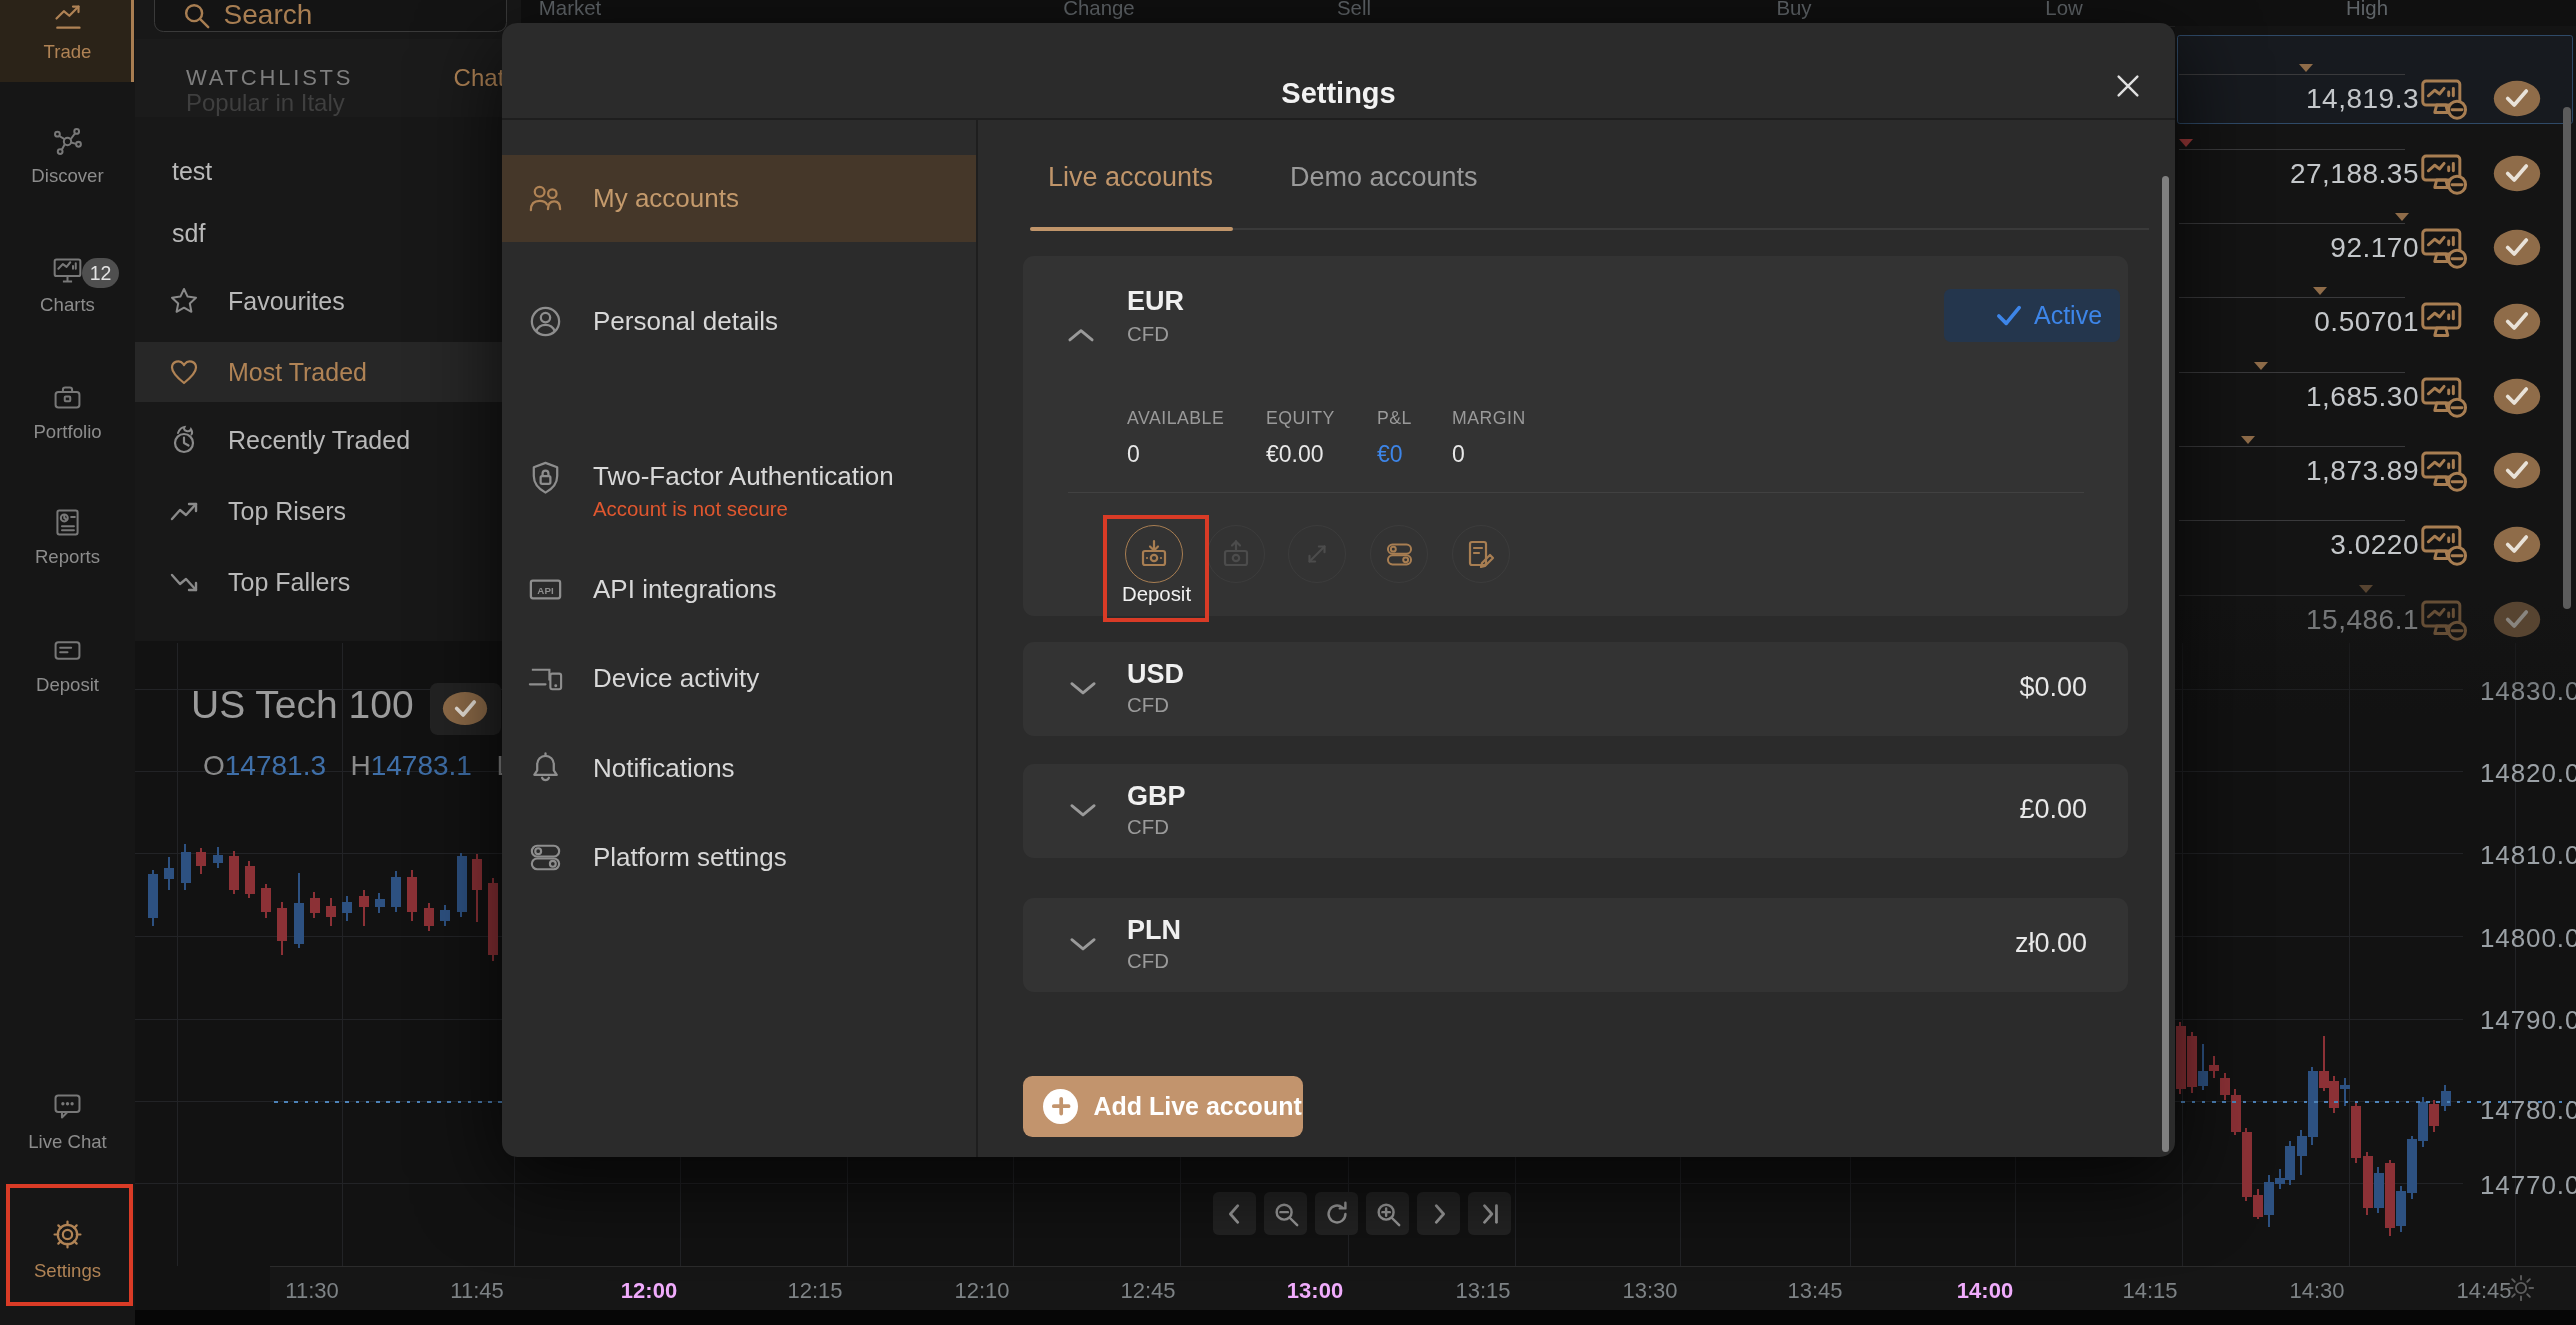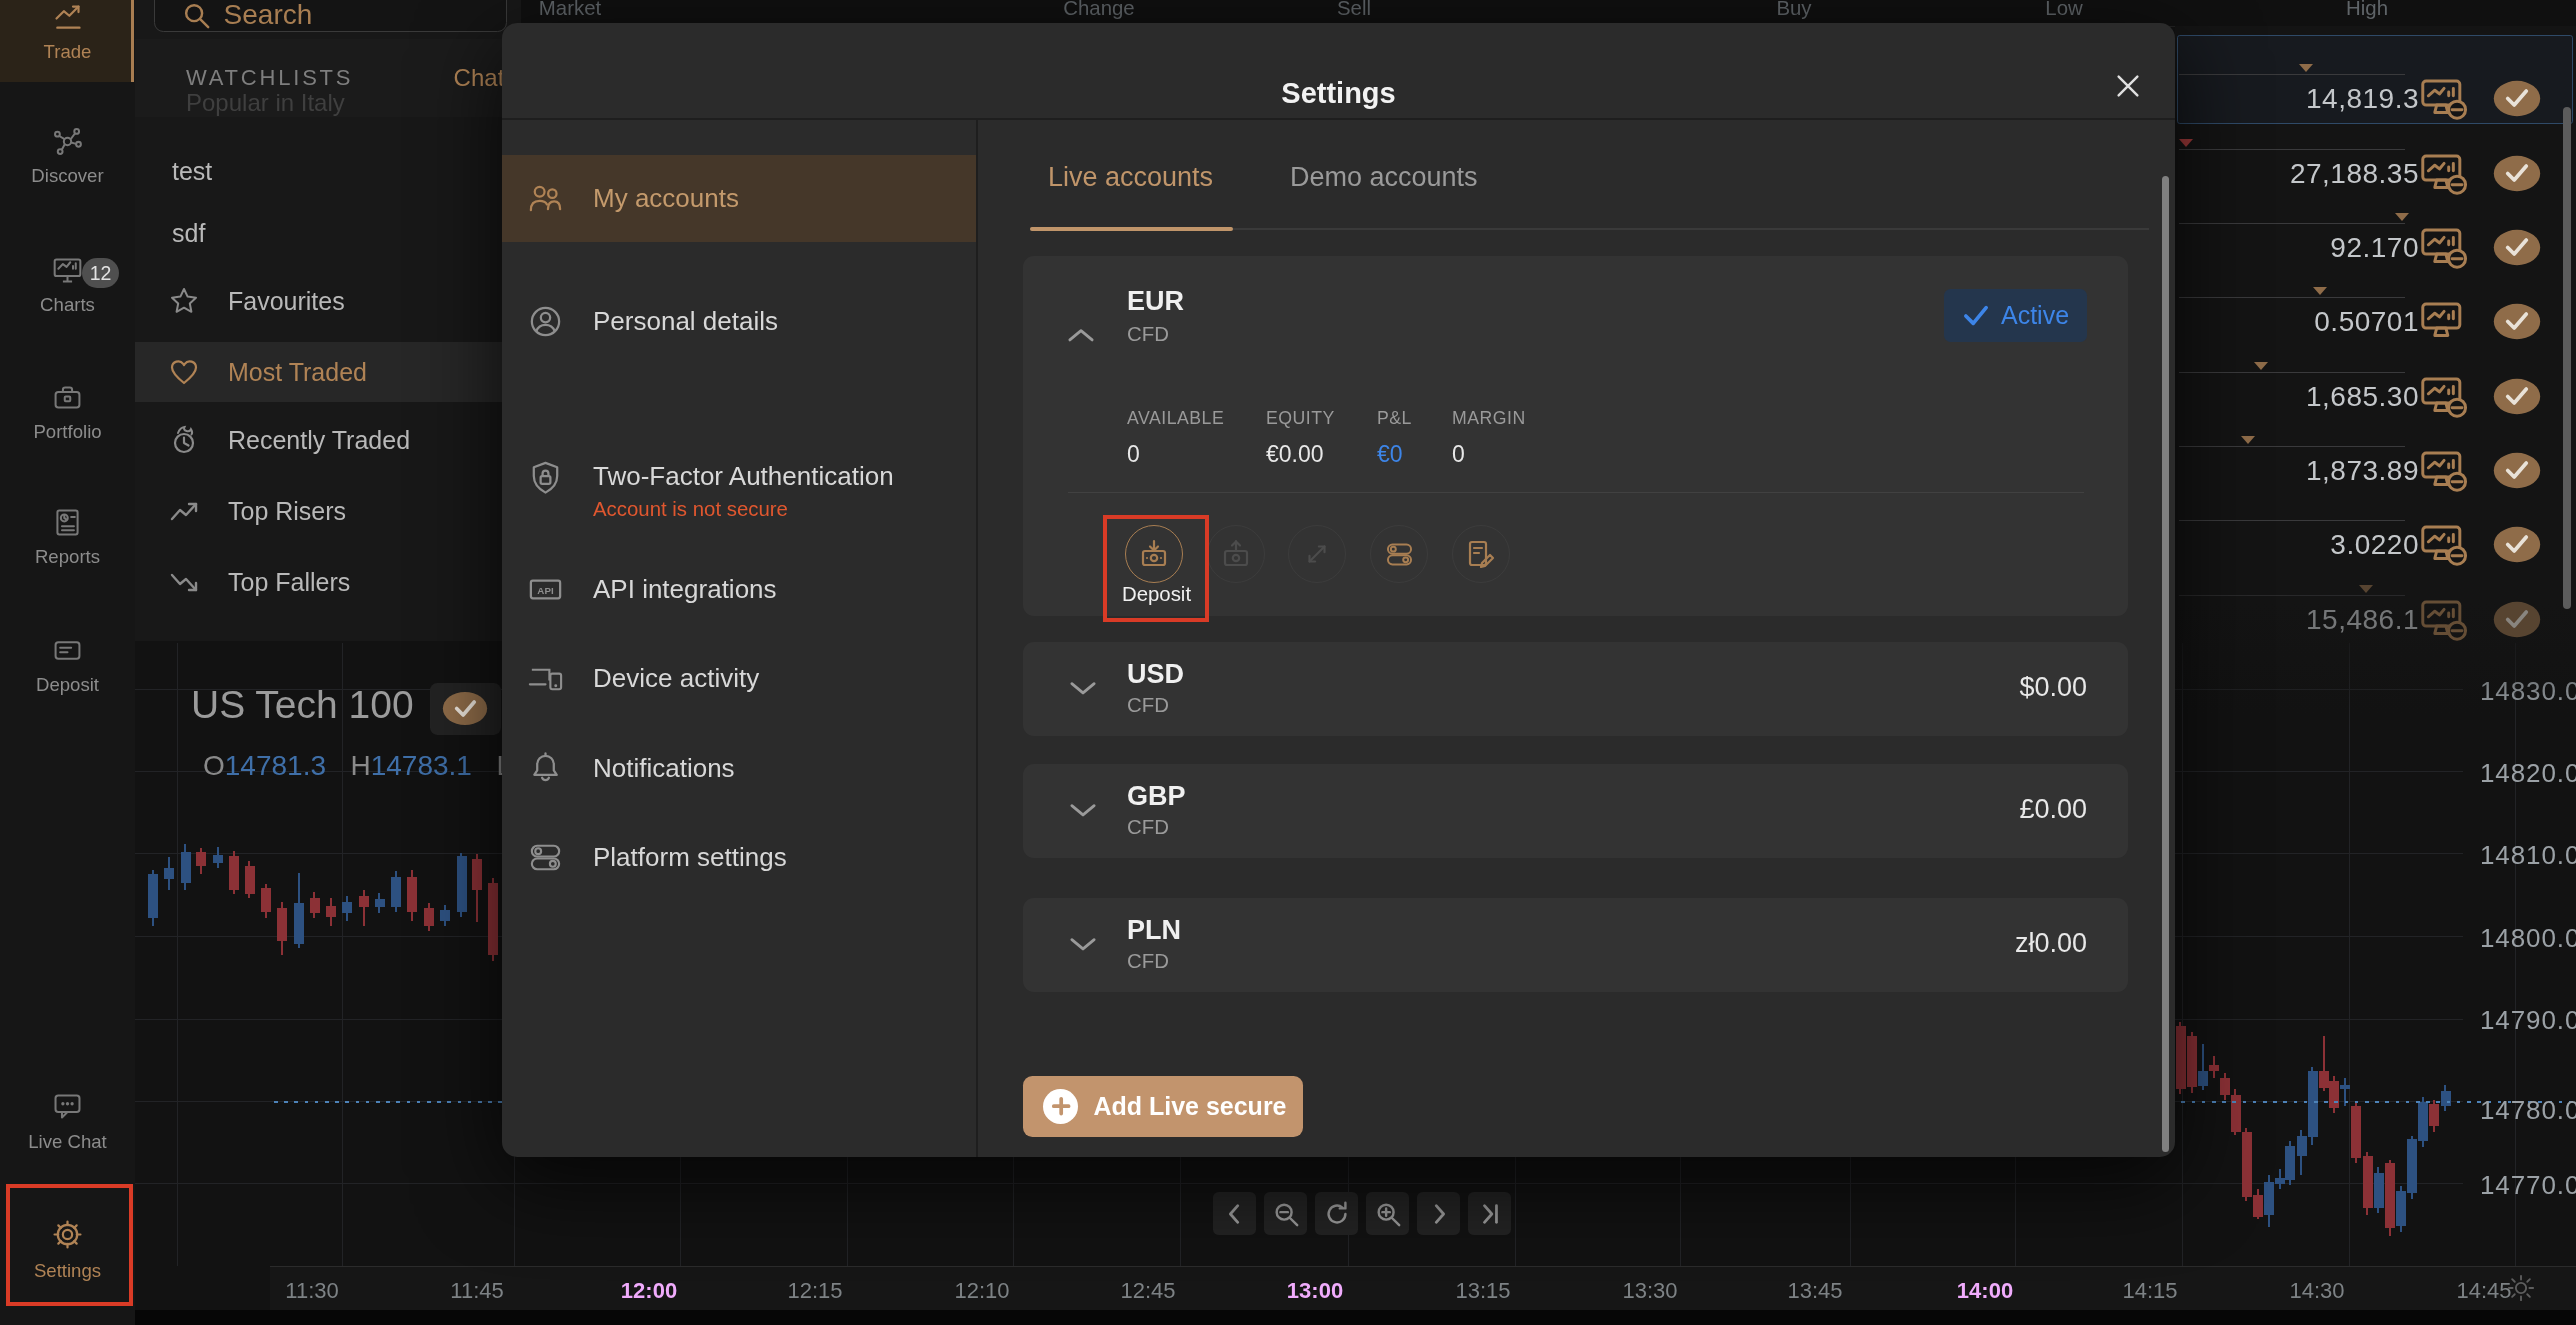--- a/index.html
+++ b/index.html
@@ -85,21 +85,21 @@
   .tab{position:absolute;top:139px;font-size:27px;color:#9a9a9a;}
   .tab.active{color:#c0956a;}
   #tab-underline{position:absolute;left:528px;top:205px;width:1119px;height:1.9px;background:#3a3a3a;}
   #tab-underline-active{position:absolute;left:528px;top:204px;width:203px;height:3.7px;background:#c0956a;border-radius:1.9px;}
   .acct-card{position:absolute;left:521px;width:1105px;background:#333333;border-radius:11px;}
   .chev{position:absolute;color:#9a9a9a;}
   .acct-cur{position:absolute;left:104px;font-size:27px;font-weight:bold;color:#f0f0f0;}
   .acct-type{position:absolute;left:104px;font-size:20.4px;color:#9a9a9a;}
   .acct-bal{position:absolute;right:41px;font-size:27px;color:#e8e8e8;}
   #active-badge{position:absolute;left:921px;top:33px;width:143px;height:53px;background:#24364d;border-radius:6.5px;
-     display:flex;align-items:center;justify-content:center;gap:11px;color:#3d85e8;font-size:25px;}
+     display:flex;align-items:center;justify-content:center;gap:11px;color:#3d85e8;font-size:25px;padding-left:33px;}
   .stat{position:absolute;top:152px;}
   .stat .sl{font-size:17.7px;color:#9a9a9a;letter-spacing:0.5px;}
   .stat .sv{position:absolute;top:33px;font-size:23px;color:#e8e8e8;white-space:nowrap;}
   .stat .sv.blue{color:#3d85e8;}
   #card-div{position:absolute;left:45px;top:236px;width:1016px;height:0.9px;background:#414141;}
   .act-circle{position:absolute;top:269px;width:56px;height:56px;border-radius:50%;border:1.9px solid #3c3c3c;
      display:flex;align-items:center;justify-content:center;color:#a87e52;}
   .act-circle.primary{border-color:#a87e52;}
   .act-circle.disabled{color:#4c4c4c;}
   #deposit-action-label{position:absolute;left:71px;top:327px;width:125px;text-align:center;font-size:20.4px;color:#f0f0f0;}
@@ -895,20 +895,20 @@
     <span class="acct-type" style="top:52px">CFD</span>
     <span class="acct-bal" style="top:30px">zł0.00</span>
   </div>
 
   <div id="add-account-btn">
     <span class="plus">
         <svg width="20.4" height="20.4" viewBox="0 0 22 22">
           <path d="M11 3 v16 M3 11 h16" stroke="currentColor" stroke-width="4" stroke-linecap="round"></path>
         </svg>
       </span>
-    <span class="lab">Add Live secure</span>
+    <span class="lab">Add Live account</span>
   </div>
   <div id="modal-scrollbar"></div>
 </div>
 
 <div class="annot" style="left:5.6px;top:1184px;width:119px;height:114px"></div>
 <div class="annot" style="left:1103px;top:515px;width:98px;height:99px"></div>
 
 
 </body></html>

